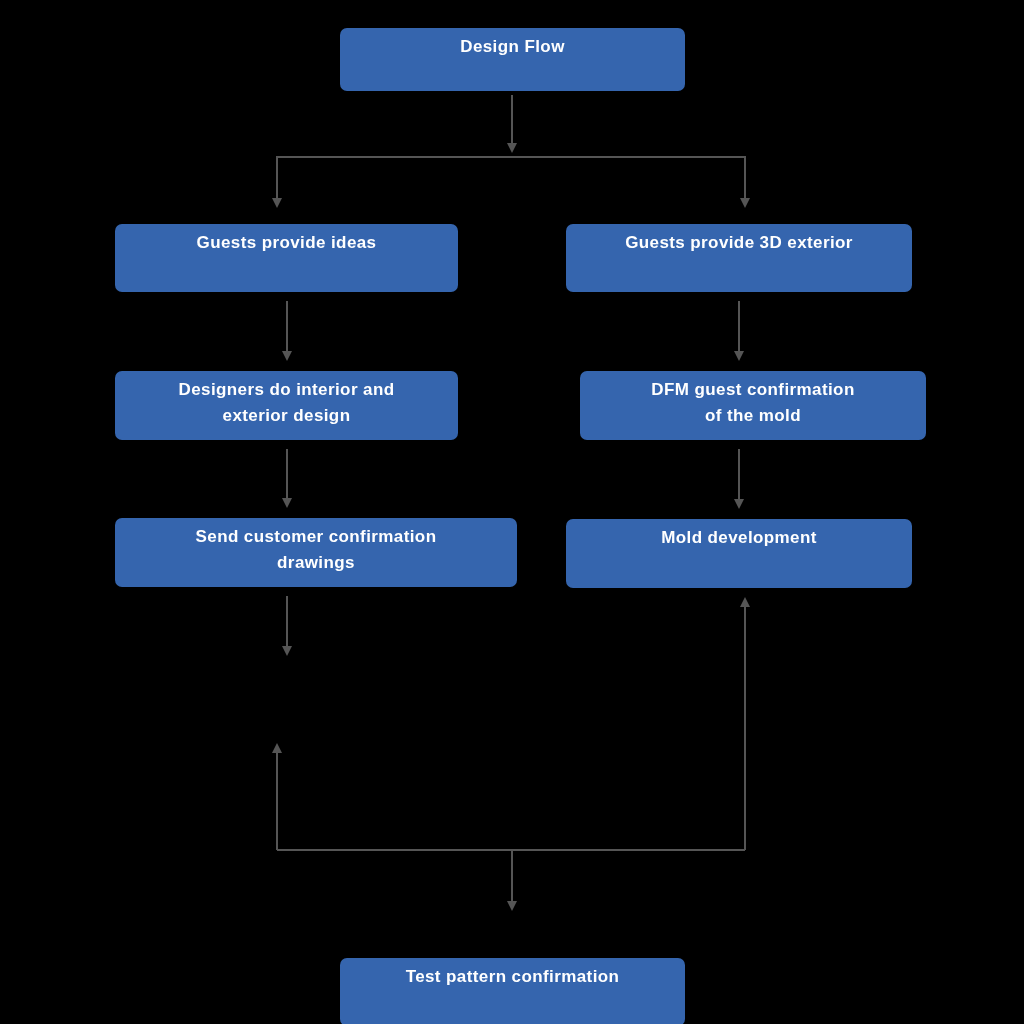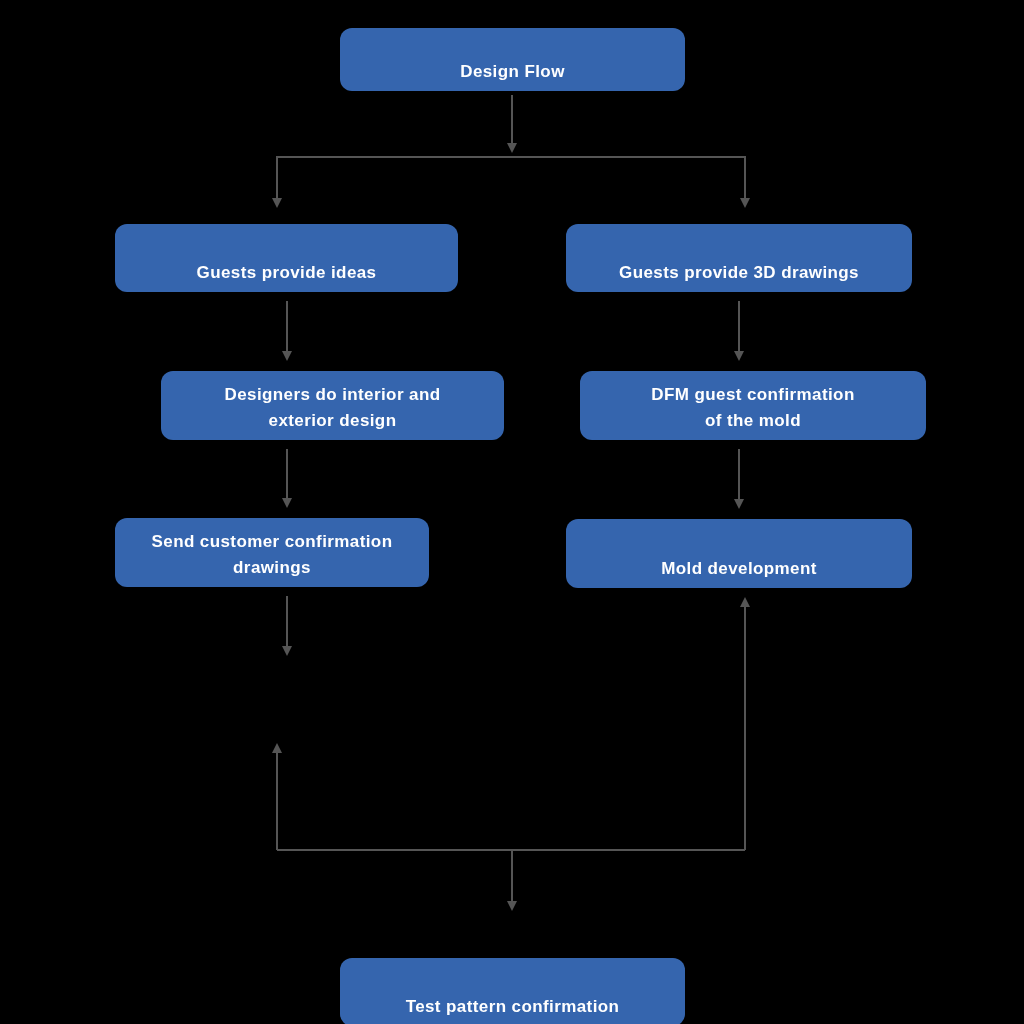--- a/index.html
+++ b/index.html
@@ -24,43 +24,43 @@
     stroke:var(--arrow);
     stroke-width:2;
   }
   #ah path{
     fill:var(--arrow);
     stroke:none;
   }
   .node{
     position:absolute;
     background:var(--node-fill);
-    border-radius:12px;
+    border-radius:7px;
     display:flex;
-    align-items:flex-end;
+    align-items:flex-start;
     justify-content:center;
     text-align:center;
     box-sizing:border-box;
     padding:6px 14px;
   }
   .node .label{
     color:var(--node-text);
     font-size:17px;
     font-weight:700;
     letter-spacing:0.4px;
     line-height:26px;
     white-space:pre-line;
   }
   
   #n-design   {left:340px; top:28px;  width:345px; height:63px;}
   #n-ideas    {left:115px; top:224px; width:343px; height:68px;}
   #n-3d       {left:566px; top:224px; width:346px; height:68px;}
-  #n-designers{left:115px; top:371px; width:343px; height:69px;margin-left:46px;}
+  #n-designers{left:115px; top:371px; width:343px; height:69px;}
   #n-dfm      {left:580px; top:371px; width:346px; height:69px;}
-  #n-send     {left:115px; top:518px; width:314px; height:69px;}
+  #n-send     {left:115px; top:518px; width:402px; height:69px;}
   #n-mold     {left:566px; top:519px; width:346px; height:69px;}
   #n-product  {left:115px; top:666px; width:343px; height:69px;}
   #n-test     {left:340px; top:925px; width:345px; height:68px;margin-top:33px;}
 </style>
 </head>
 <body>
 
 <div class="stage">
 
   <svg class="connectors" viewBox="0 0 1024 1024" xmlns="http://www.w3.org/2000/svg">
@@ -89,21 +89,21 @@
 
   <div class="node" id="n-design">
     <span class="label">Design Flow</span>
   </div>
 
   <div class="node" id="n-ideas">
     <span class="label">Guests provide ideas</span>
   </div>
 
   <div class="node" id="n-3d">
-    <span class="label">Guests provide 3D drawings</span>
+    <span class="label">Guests provide 3D exterior</span>
   </div>
 
   <div class="node" id="n-designers">
     <span class="label">Designers do interior and
 exterior design</span>
   </div>
 
   <div class="node" id="n-dfm">
     <span class="label">DFM guest confirmation
 of the mold</span>

